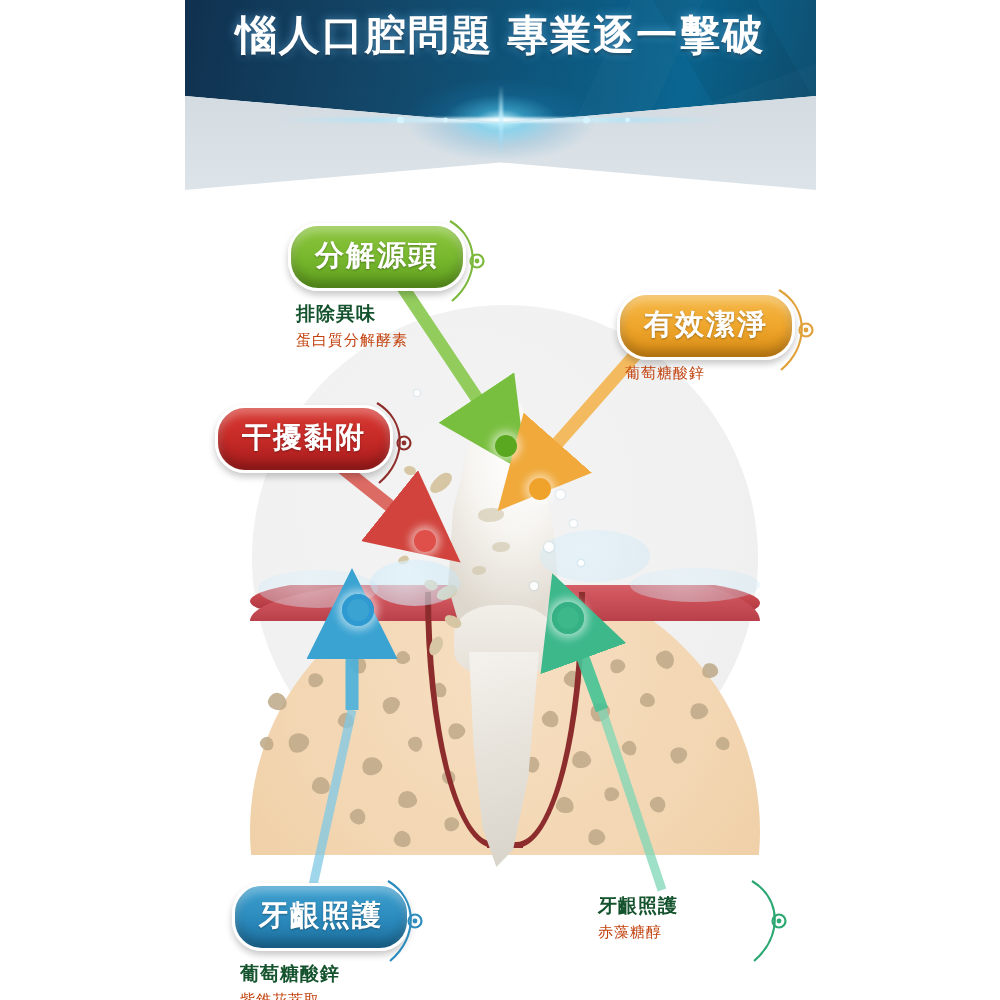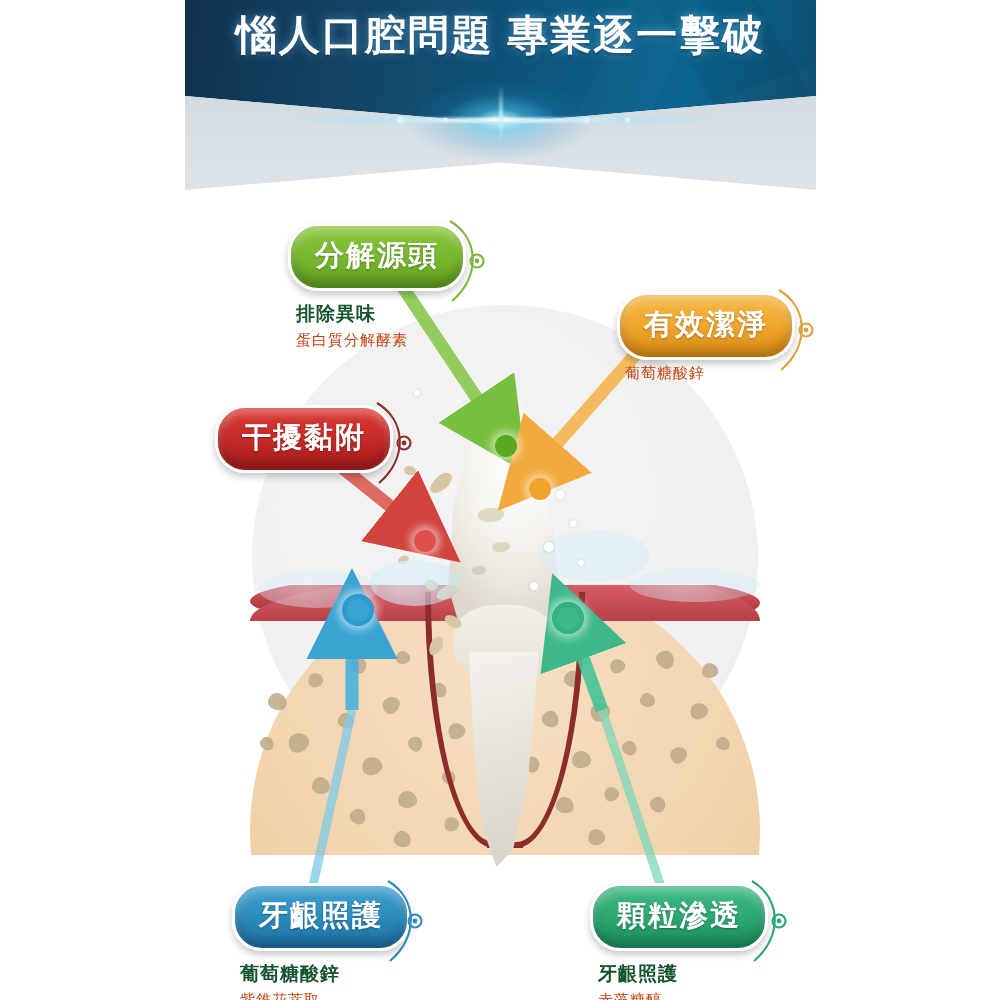--- a/index.html
+++ b/index.html
@@ -304,23 +304,20 @@
       <circle cx="37" cy="44" r="6.5" fill="none" stroke="#2c8cbe" stroke-width="2.2"></circle>
       <circle cx="37" cy="44" r="2.4" fill="#2c8cbe"></circle>
     </svg>
     <div class="ctext">
       <div class="sub">葡萄糖酸鋅</div>
       <div class="note">紫錐花萃取</div>
     </div>
   </div>
 
   <div class="callout" style="left:590px;top:693px;">
-    <div class="pill pill-teal">
-      <span>顆粒滲透</span>
-    </div>
     <svg class="arc" style="left:152px;top:-6px;" viewBox="0 0 58 88">
       <path d="M10,4 C40,22 40,60 12,84" fill="none" stroke="#2ca872" stroke-width="2.2"></path>
       <circle cx="37" cy="44" r="6.5" fill="none" stroke="#2ca872" stroke-width="2.2"></circle>
       <circle cx="37" cy="44" r="2.4" fill="#2ca872"></circle>
     </svg>
     <div class="ctext">
       <div class="sub">牙齦照護</div>
       <div class="note">赤藻糖醇</div>
     </div>
   </div>

